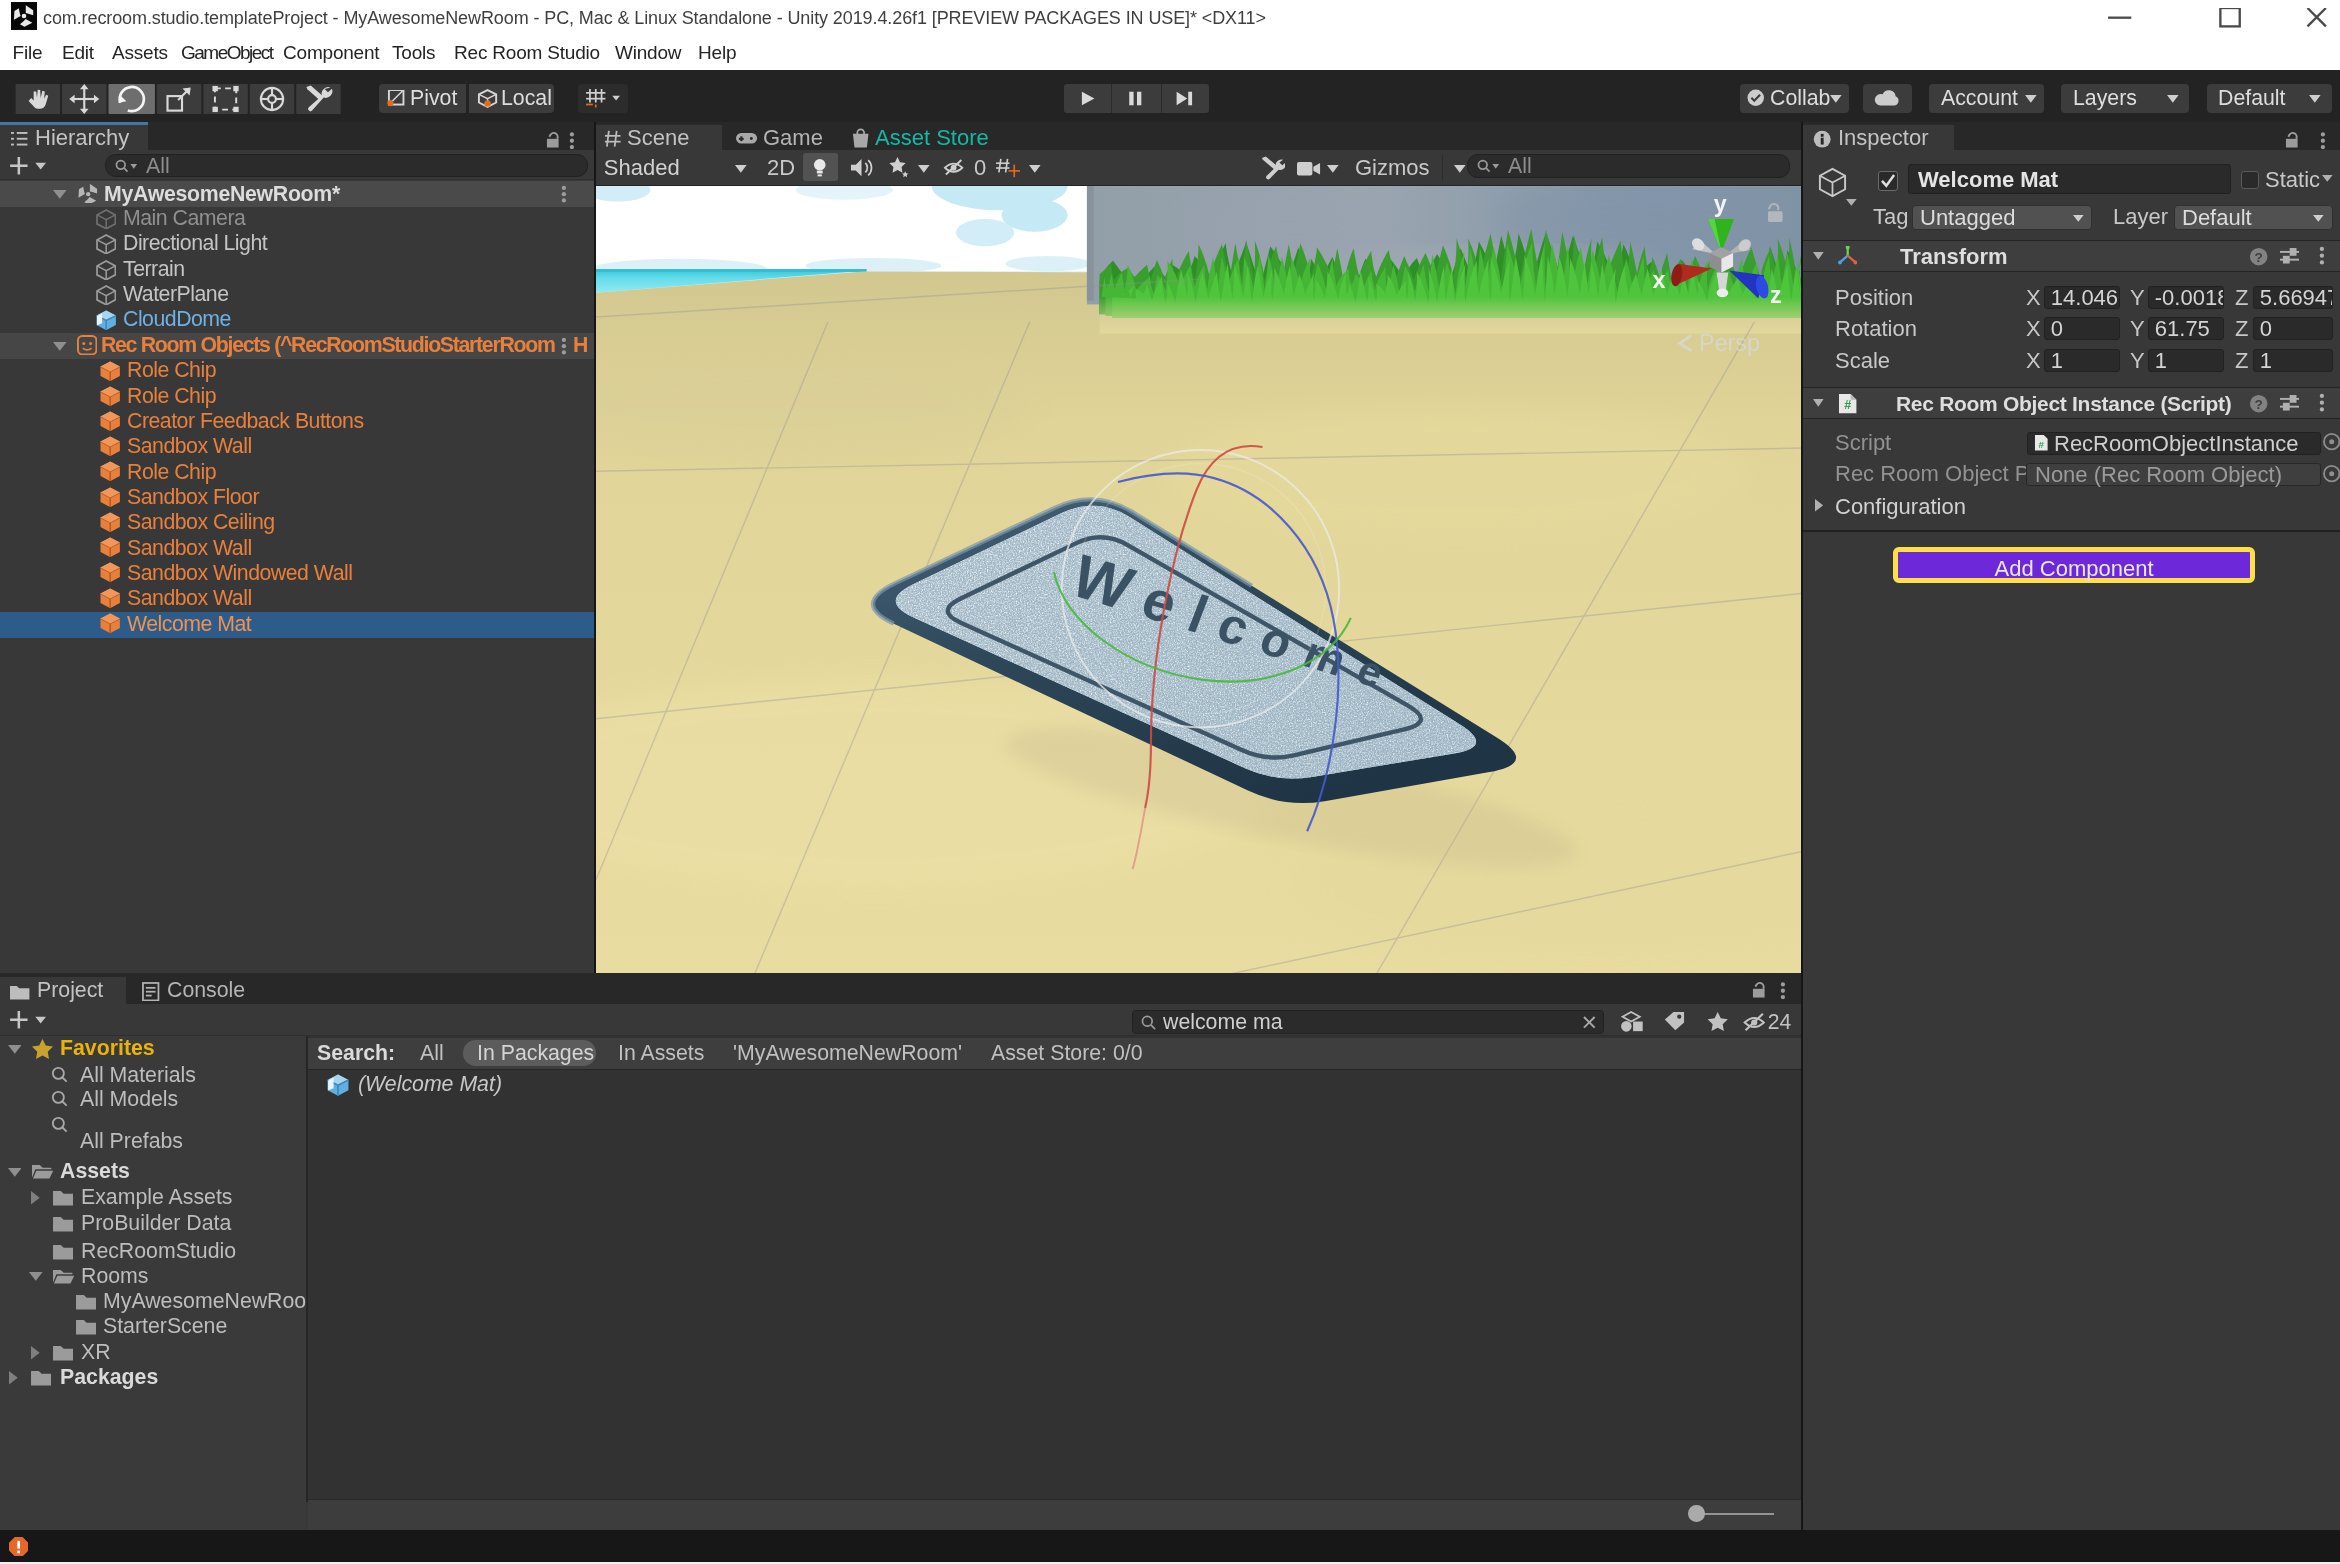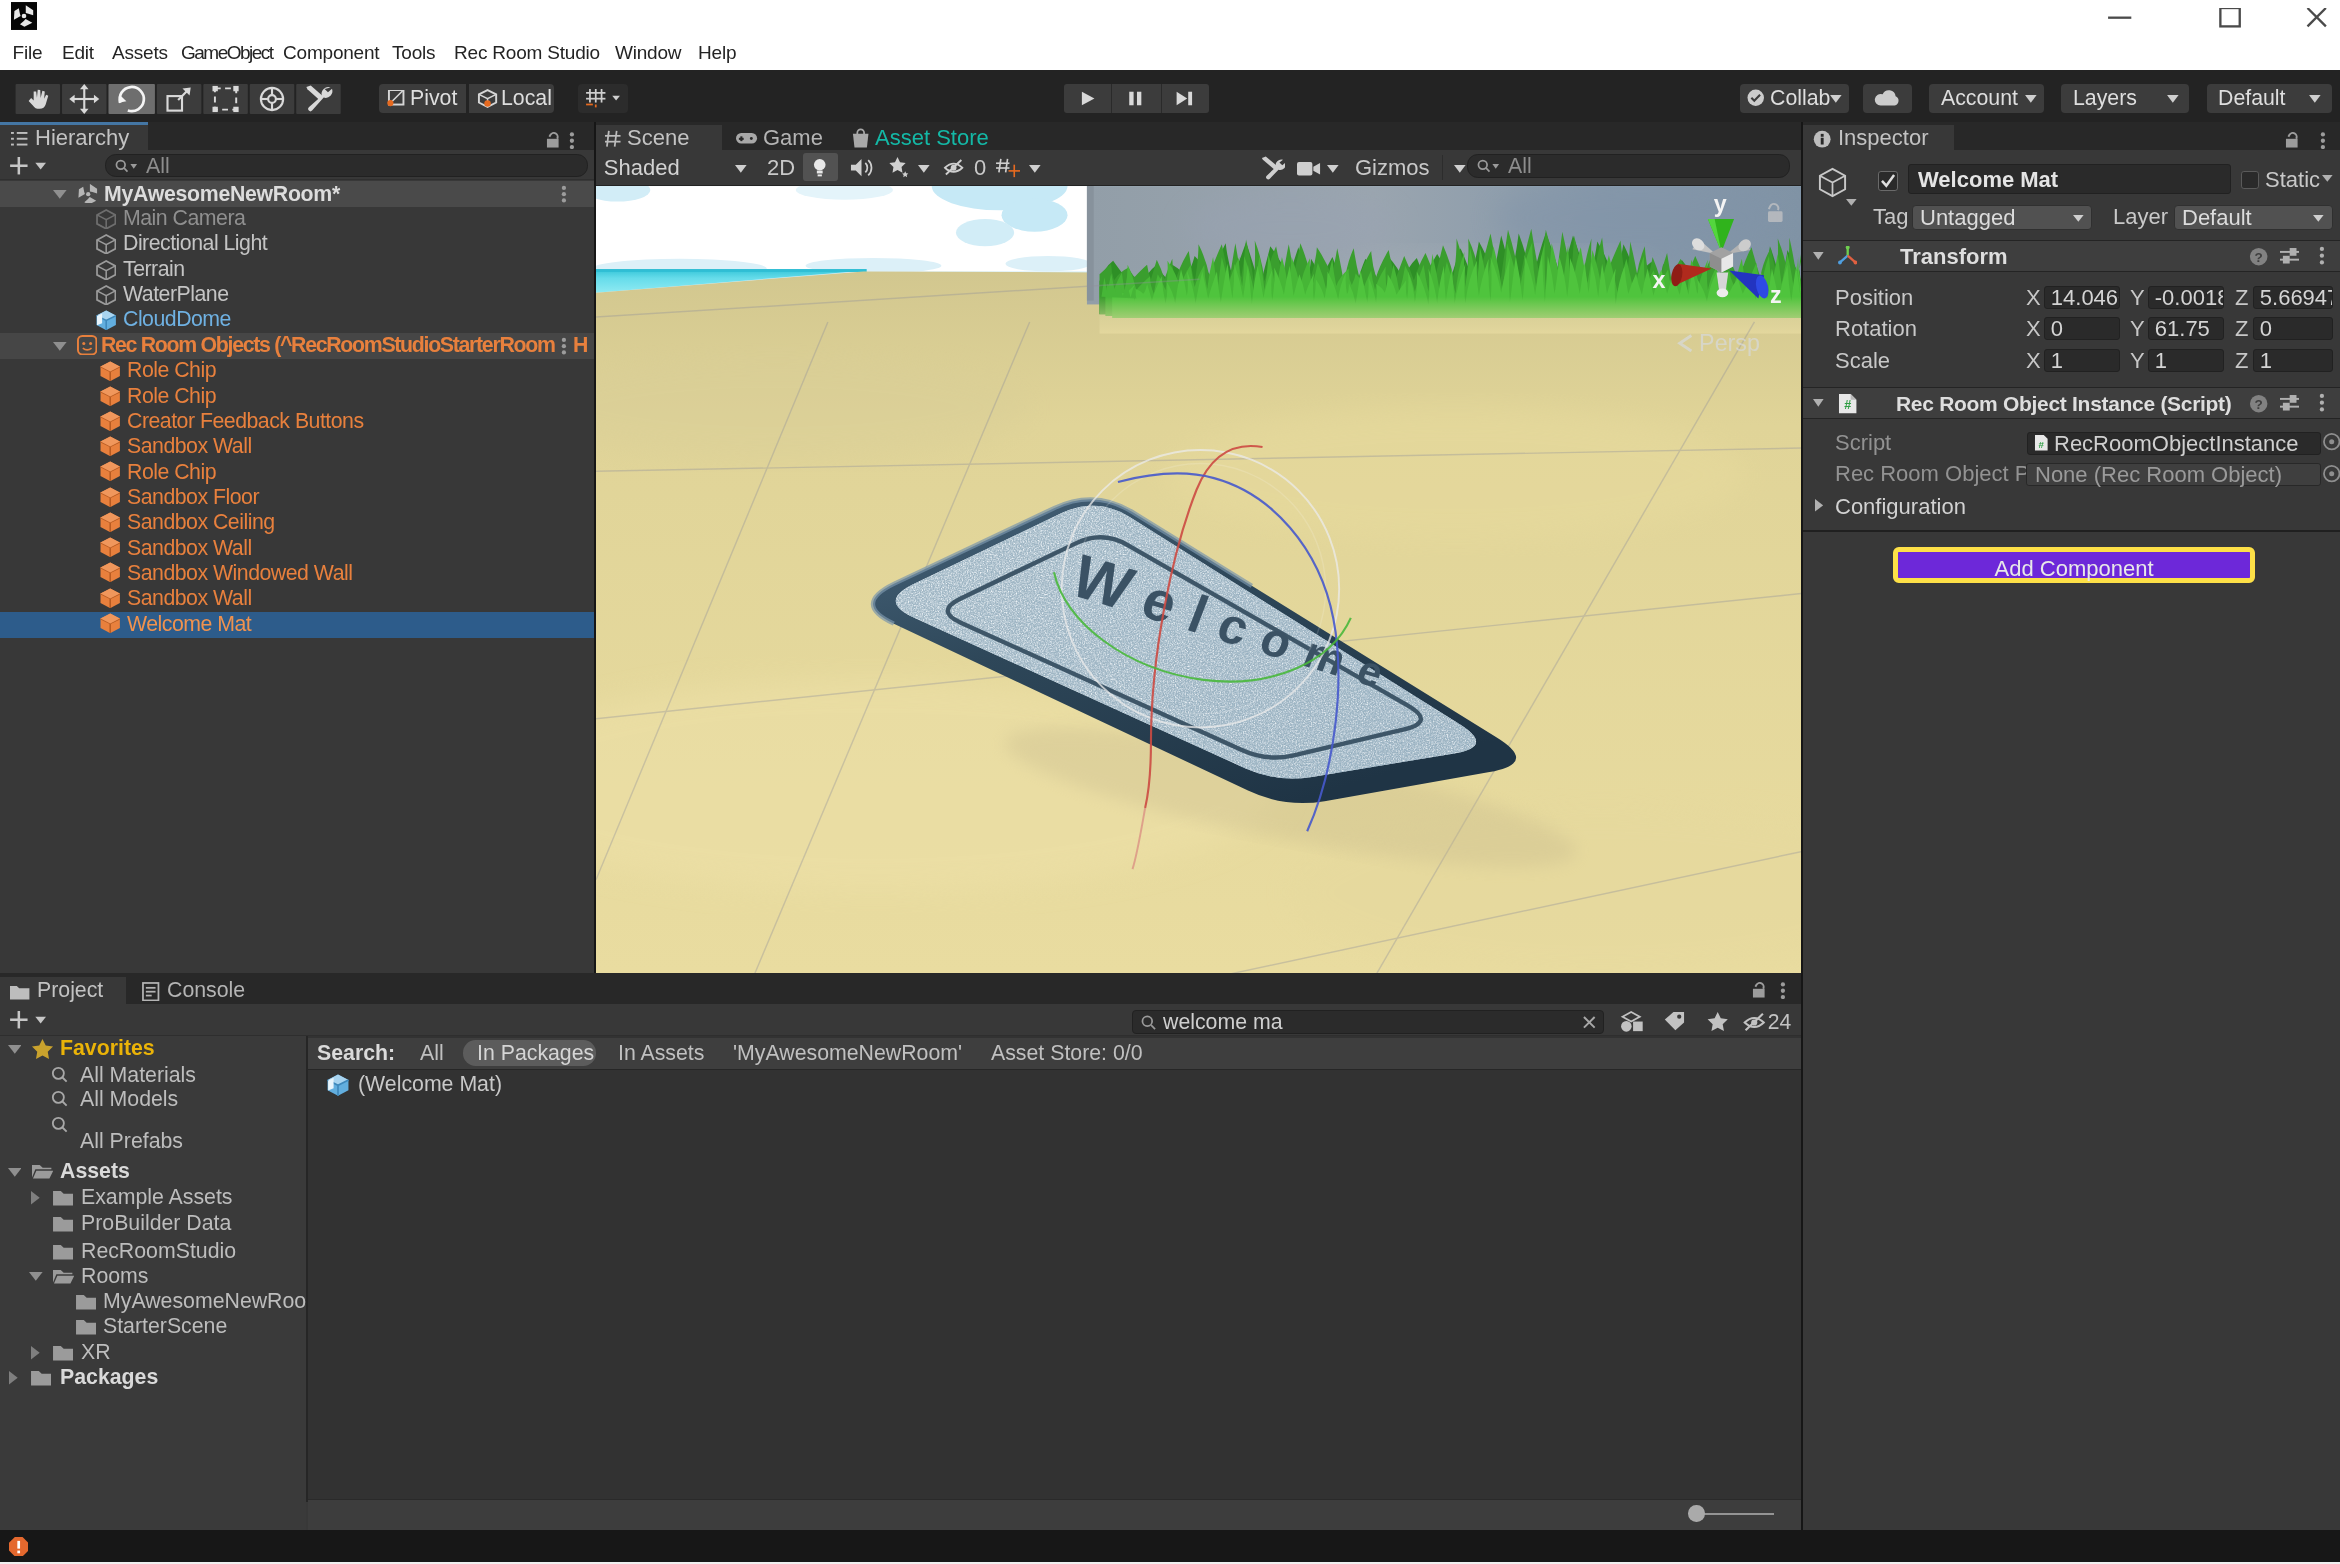--- a/index.html
+++ b/index.html
@@ -22,20 +22,21 @@
           </g>
         <g transform="rotate(120)">
             <path d="M1.6 -2.6 L1.6 -9.6 L8.3 -5.2 L8.3 -0.6 L4 -2.1 Z"></path>
           </g>
         <g transform="rotate(240)">
             <path d="M1.6 -2.6 L1.6 -9.6 L8.3 -5.2 L8.3 -0.6 L4 -2.1 Z"></path>
           </g>
         <circle cx="0" cy="0" r="2.1"></circle>
       </g>
     </svg>
+    <div class="abs row-txt" style="left:43px;top:7.8px;font-size:18px;letter-spacing:-0.1px;color:#3f3f3f;">com.recroom.studio.templateProject - MyAwesomeNewRoom - PC, Mac &amp; Linux Standalone - Unity 2019.4.26f1 [PREVIEW PACKAGES IN USE]* &lt;DX11&gt;</div>
 
     <svg class="abs" style="left:2104px;top:7.8px;" width="225" height="21.3" viewBox="0 0 232 22">
       <g stroke="#4a4a4a" stroke-width="2.4" fill="none">
         <line x1="4" y1="10" x2="28" y2="10"></line>
         <rect x="120" y="0" width="20" height="19"></rect>
         <line x1="210" y1="0" x2="229" y2="19"></line>
           <line x1="229" y1="0" x2="210" y2="19"></line>
       </g>
     </svg>
 
@@ -972,21 +973,21 @@
     <div class="abs row-txt" style="left:420px;top:68px;height:25px;line-height:25px;color:#c0c0c0;">All</div>
     <div class="abs" style="left:463px;top:67px;width:133px;height:26px;background:#5c5c5c;border-radius:12.6px;"></div>
     <div class="abs row-txt" style="left:477px;top:68px;height:25px;line-height:25px;color:#d5d5d5;">In Packages</div>
     <div class="abs row-txt" style="left:618px;top:68px;height:25px;line-height:25px;color:#c0c0c0;">In Assets</div>
     <div class="abs row-txt" style="left:733px;top:68px;height:25px;line-height:25px;color:#c0c0c0;">'MyAwesomeNewRoom'</div>
     <div class="abs row-txt" style="left:991px;top:68px;height:25px;line-height:25px;color:#c0c0c0;">Asset Store: 0/0</div>
     <div class="abs" style="left:308px;top:96px;width:1493px;height:1px;background:#262626;"></div>
     <svg class="abs" style="left:327px;top:101px;" width="22" height="22" viewBox="0 0 20 20">
         <use href="#cubeblue"></use>
       </svg>
-    <div class="abs row-txt" style="left:358px;top:99px;height:25px;line-height:25px;color:#c8c8c8;">(Welcome Mat)</div>
+    <div class="abs row-txt" style="left:358px;top:99px;height:25px;line-height:25px;color:#c8c8c8;font-style:italic;">(Welcome Mat)</div>
 
     <div class="abs" style="left:308px;top:526px;width:1493px;height:31px;background:#3d3d3d;border-top:1px solid #2a2a2a;"></div>
     <div class="abs" style="left:1696px;top:540px;width:78px;height:1.9px;background:#949494;"></div>
     <div class="abs" style="left:1688px;top:532px;width:16.5px;height:16.5px;border-radius:50%;background:#aaaaaa;"></div>
   </div>
 
   <div class="abs" id="statusbar" style="left:0;top:1530px;width:2341px;height:32px;background:#171717;">
     <svg class="abs" style="left:8.7px;top:6.8px;" width="19.4" height="19.4" viewBox="0 0 20 20">
       <path d="M6 0 h8 l6 6 v8 l-6 6 H6 L0 14 V6Z" fill="#e4682e"></path>
       <rect x="8.6" y="4" width="2.8" height="8" fill="#ffffff"></rect>

